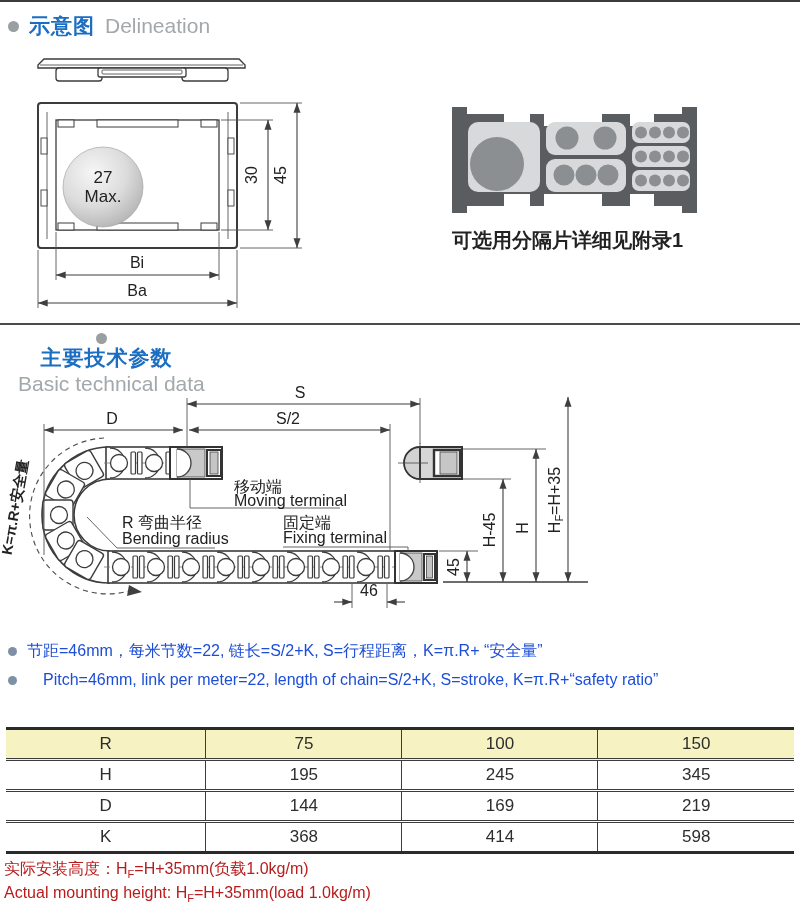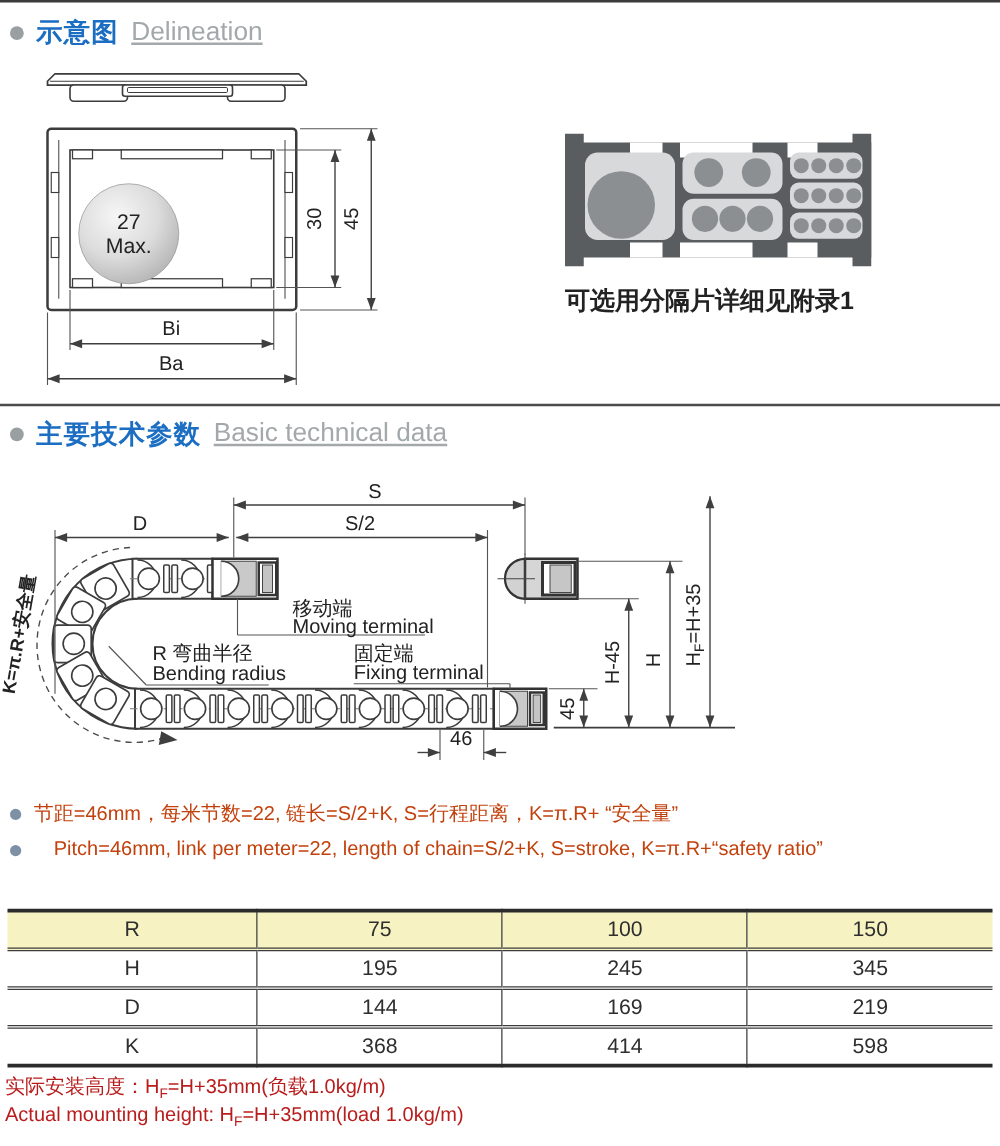--- a/index.html
+++ b/index.html
@@ -4,22 +4,22 @@
 <style>
   html,body{margin:0;padding:0;width:800px;height:917px;background:#fff;overflow:hidden;
     font-family:"Liberation Sans","DejaVu Sans",sans-serif;color:#222;}
   .abs{position:absolute;}
   #stage{position:relative;width:700px;height:917px;background:#fff;}
   .topline{top:0;left:0;width:800px;height:2px;background:#3b3b3b;}
   .divider{top:323px;left:0;width:800px;height:2px;background:#4b4b4b;}
   .sec{left:8px;display:flex;align-items:center;}
   .sec-bullet{width:11px;height:11px;border-radius:50%;background:#9aa0a2;margin-right:10px;flex:0 0 auto;}
   .sec-zh{color:#1b6ec2;font-weight:bold;font-size:21px;letter-spacing:1px;}
-  .sec-en{color:#a3a8ab;font-size:21px;margin-left:10px;text-decoration:underline;}
-  .note{left:8px;display:flex;align-items:center;font-size:16px;color:#c2410c;text-align:center;}
+  .sec-en{color:#a3a8ab;font-size:21px;margin-left:10px;}
+  .note{left:8px;display:flex;align-items:center;font-size:16px;color:#1d4ed8;text-align:center;}
   .note-bullet{width:9px;height:9px;border-radius:50%;background:#7d90a5;margin-right:10px;flex:0 0 auto;}
   table.spec{position:absolute;top:727px;left:6px;width:788px;border-collapse:collapse;
     border-top:3px solid #2b2b2b;border-bottom:3px solid #2b2b2b;font-size:17px;color:#2e2e2e;table-layout:fixed;}
   table.spec td{text-align:center;height:28px;border-left:1px solid #3c3c3c;padding:0;}
   table.spec td:first-child{border-left:none;width:25.3%;}
   table.spec tr.hdr td{background:#f6f2c2;}
   table.spec tr + tr td{border-top:3px double #3c3c3c;}
   .footer-line{left:4px;font-size:16px;color:#b91c1c;}
   .footer-line sub{font-size:11px;}
   svg text{fill:#222;font-family:"Liberation Sans","DejaVu Sans",sans-serif;}
@@ -144,21 +144,21 @@
       <circle cx="641" cy="130.5" r="6" fill="#8b8f91"></circle>
         <circle cx="655" cy="130.5" r="6" fill="#8b8f91"></circle>
         <circle cx="669" cy="130.5" r="6" fill="#8b8f91"></circle>
         <circle cx="683" cy="130.5" r="6" fill="#8b8f91"></circle>
     </g>
     <text x="452" y="197" font-size="20" font-weight="bold" fill="#1b6ec2">可选用分隔片详细见附录1</text>
   </svg>
 
   <div class="abs divider"></div>
 
-  <div class="abs sec" style="top:333px;">
+  <div class="abs sec" style="top:333px;flex-direction:column;">
     <span class="sec-bullet"></span>
     <span class="sec-zh">主要技术参数</span>
     <span class="sec-en">Basic technical data</span>
   </div>
 
   <svg class="abs" style="top:380px;left:0;" width="800" height="250" viewBox="0 0 800 250">
     <defs>
       <g id="cell">
         <path d="M0,-15 A15,15 0 0 1 0,15" fill="#fff" stroke="#3c3c3c" stroke-width="1.3"></path>
         <circle cx="9" cy="0" r="8.5" fill="#fff" stroke="#3c3c3c" stroke-width="1.3"></circle>

